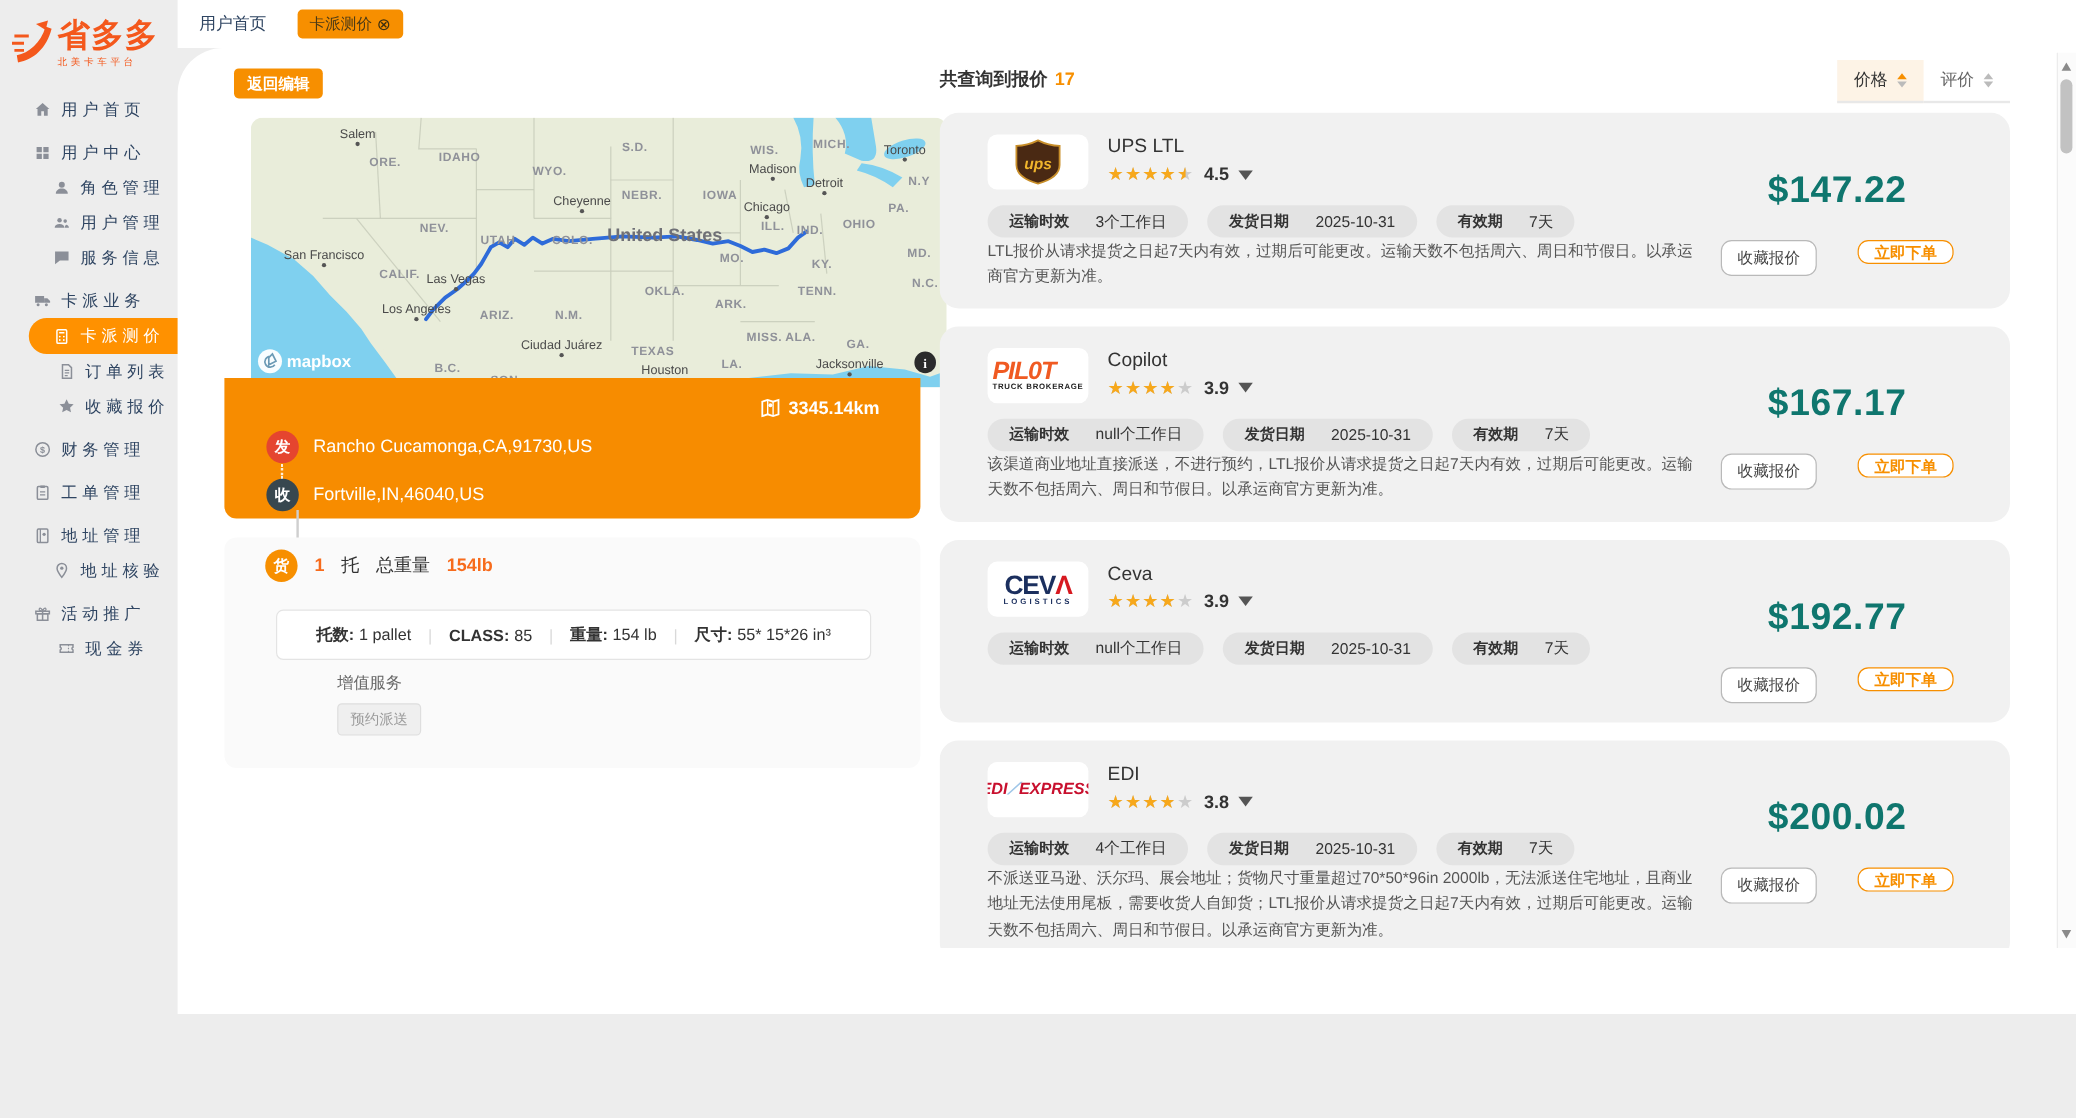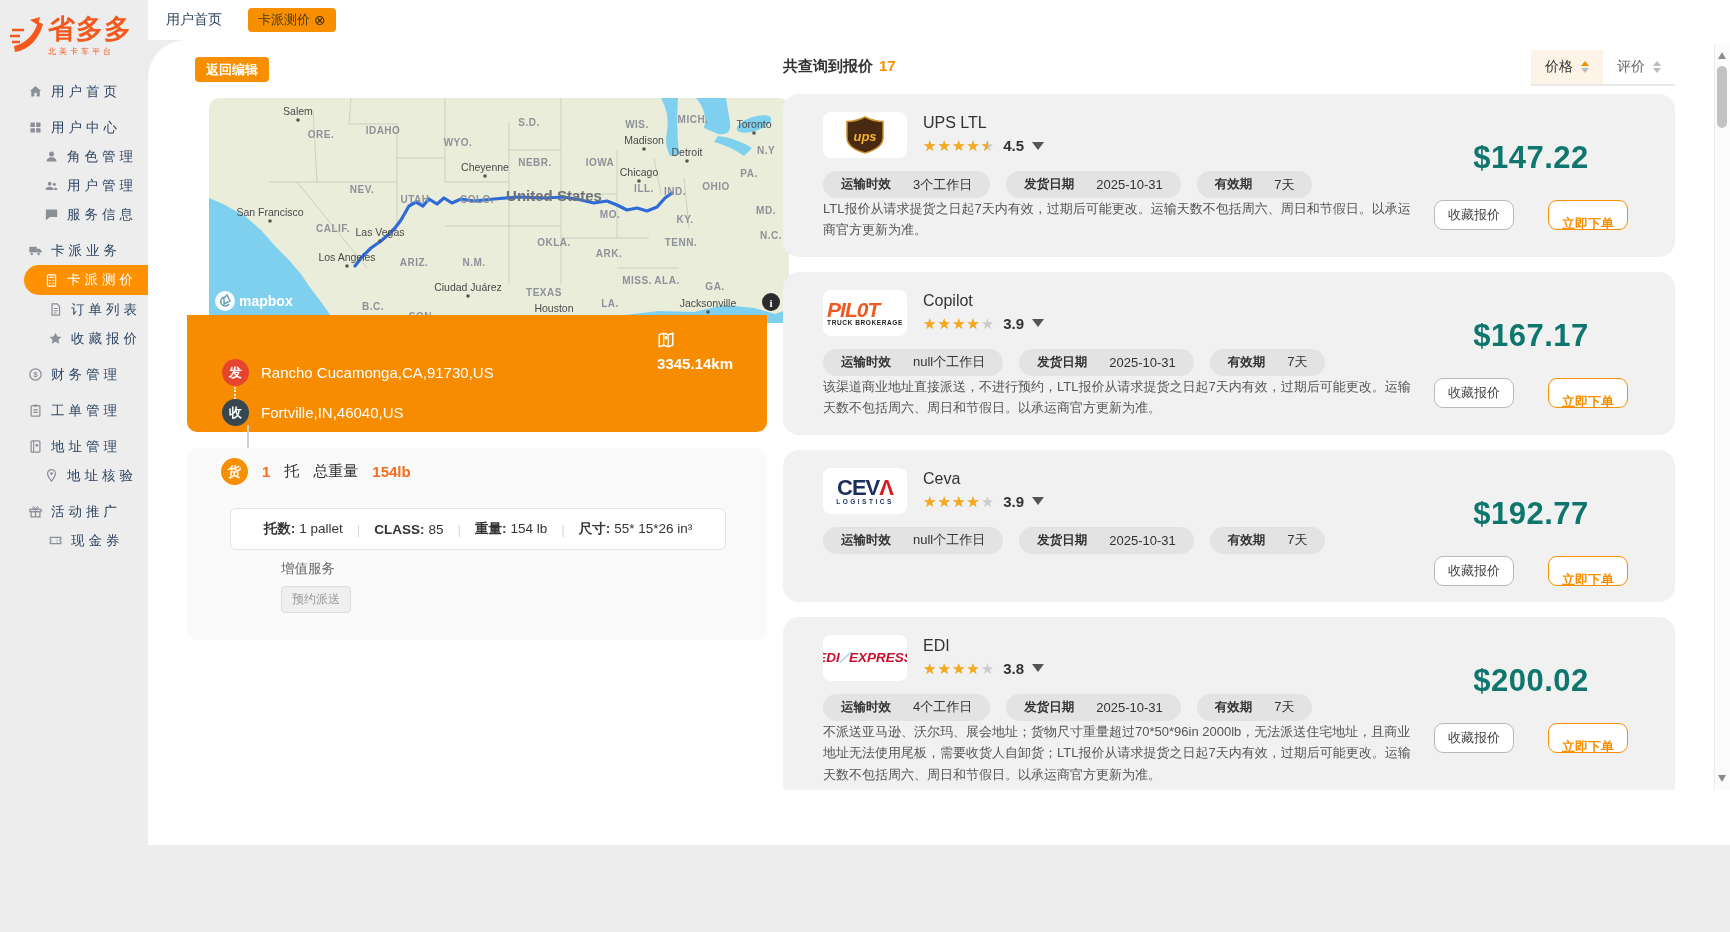--- a/index.html
+++ b/index.html
@@ -27,21 +27,21 @@
   .nav-item.active{background:#ff9100;color:#fff;border-radius:17px;margin-left:24px;margin-right:0;width:128px;height:30px;padding-left:20px;}
   .nav-item.active .nico{color:#fff;}
 
   
   .panel{position:absolute;left:148px;top:40px;width:1582px;height:805px;background:#fff;border-top-left-radius:38px;}
 
   
   .btn-back{position:absolute;left:195px;top:57px;width:74px;height:25px;background:#f78f00;color:#fff;border:none;border-radius:4px;font-size:13px;font-weight:700;cursor:pointer;}
   .map{position:absolute;left:187px;top:98px;width:580px;height:225px;border-radius:10px 10px 0 0;overflow:hidden;margin-left:22px;}
   .routebox{position:absolute;left:187px;top:315px;width:580px;height:117px;background:#f78c00;border-radius:0 0 10px 10px;}
-  .distline{position:absolute;right:34px;top:16px;display:flex;align-items:flex-start;gap:6px;color:#fff;font-size:15px;font-weight:700;flex-direction:column;}
+  .distline{position:absolute;right:34px;top:16px;display:flex;align-items:center;gap:6px;color:#fff;font-size:15px;font-weight:700;}
   .addr-row{position:absolute;left:35px;display:flex;align-items:center;gap:12px;}
   .addr-row.from{top:44px;}
   .addr-row.to{top:84px;}
   .badge{width:27px;height:27px;border-radius:50%;display:flex;align-items:center;justify-content:center;color:#fff;font-size:13px;font-weight:700;flex:0 0 27px;}
   .badge.fa{background:#e5452f;}
   .badge.shou{background:#37474f;}
   .badge.huo{background:#f78f00;}
   .addr{color:#fff;font-size:15px;}
   .vline1{position:absolute;left:47px;top:72px;width:0;height:12px;border-left:2px dotted rgba(255,255,255,.85);}
   .vline2{position:absolute;left:247px;top:425px;width:0;height:33px;border-left:2px solid #cfcfcf;}
@@ -81,21 +81,21 @@
   .q-rating{font-size:15px;color:#333;font-weight:bold;}
   .q-caret{width:0;height:0;border-left:6px solid transparent;border-right:6px solid transparent;border-top:8px solid #555;cursor:pointer;}
   .q-tags{display:flex;gap:16px;margin-top:13px;}
   .pill{display:inline-flex;align-items:center;background:#e3e3e3;border-radius:14px;height:27px;padding:0 18px;font-size:13px;color:#333;white-space:nowrap;}
   .pill b{font-size:12.5px;margin-right:22px;}
   .q-desc{font-size:13px;color:#555;line-height:1.65;max-width:590px;}
   .q-right{width:240px;display:flex;flex-direction:column;align-items:center;flex:0 0 240px;}
   .q-price{font-size:31px;font-weight:800;color:#0f766e;margin-top:28px;letter-spacing:.5px;}
   .q-actions{display:flex;gap:34px;margin-top:24px;}
   .btn-fav{background:#fff;border:1px solid #b9b9b9;border-radius:9px;height:30px;padding:0 13px;font-size:13px;color:#444;cursor:pointer;}
-  .btn-order{background:#fff;border:1px solid #f78f00;border-radius:9px;height:20px;padding:14px 13px;font-size:13px;font-weight:700;color:#f78f00;cursor:pointer;}
+  .btn-order{background:#fff;border:1px solid #f78f00;border-radius:9px;height:20px;padding:1px 13px;font-size:13px;font-weight:700;color:#f78f00;cursor:pointer;}
 
   
   .lg-pilot{text-align:left;line-height:1;}
   .lg-pilot .p1{font-style:italic;font-weight:900;font-size:21px;color:#f05a22;letter-spacing:-1px;}
   .lg-pilot .p2{font-size:6.5px;font-weight:700;color:#222;letter-spacing:.6px;}
   .lg-ceva{text-align:center;line-height:1;}
   .lg-ceva .c1{font-weight:900;font-size:22px;color:#1b2f5e;letter-spacing:-1px;}
   .lg-ceva .c1 .red{color:#d71920;}
   .lg-ceva .c2{font-size:6.5px;font-weight:700;color:#1b2f5e;letter-spacing:2.5px;}
   .lg-edi{font-style:italic;font-weight:900;font-size:13.5px;color:#c8102e;white-space:nowrap;}

